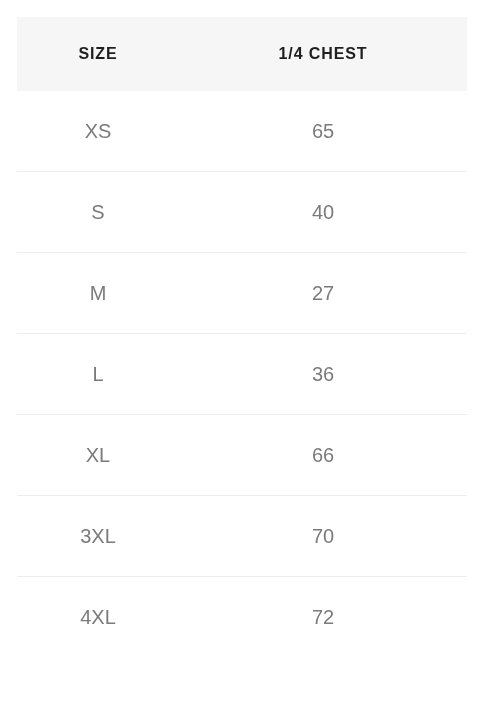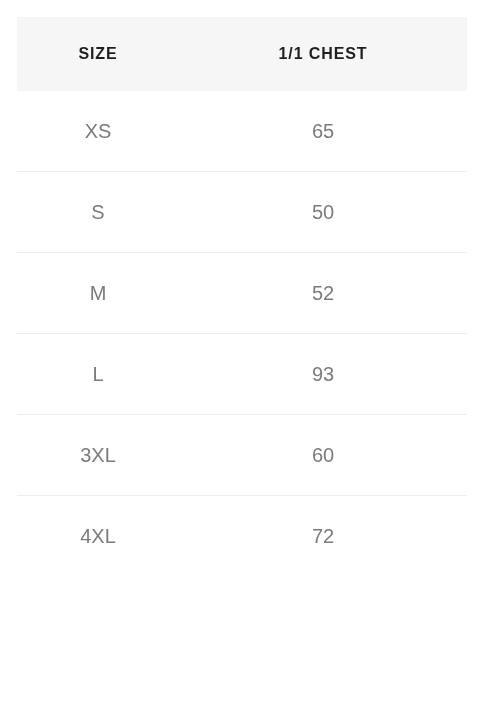--- a/index.html
+++ b/index.html
@@ -75,51 +75,55 @@
 </head>
 <body>
 
 <div class="page">
 
   <table class="size-table">
 
     <thead>
       <tr>
         <th class="col-size">SIZE</th>
-        <th class="col-metric">1/1 CHEST</th>
+        <th class="col-metric">1/4 CHEST</th>
       </tr>
     </thead>
 
     <tbody>
 
       <tr>
         <td class="col-size">XS</td>
         <td class="col-metric">65</td>
       </tr>
 
       <tr>
         <td class="col-size">S</td>
-        <td class="col-metric">50</td>
+        <td class="col-metric">40</td>
       </tr>
 
       <tr>
         <td class="col-size">M</td>
-        <td class="col-metric">52</td>
+        <td class="col-metric">27</td>
       </tr>
 
       <tr>
         <td class="col-size">L</td>
-        <td class="col-metric">93</td>
+        <td class="col-metric">36</td>
       </tr>
 
+      <tr>
+        <td class="col-size">XL</td>
+        <td class="col-metric">66</td>
+      </tr>
 
 
       <tr>
         <td class="col-size">3XL</td>
-        <td class="col-metric">60</td>
+        <td class="col-metric">70</td>
       </tr>
 
       <tr>
         <td class="col-size">4XL</td>
         <td class="col-metric">72</td>
       </tr>
 
     </tbody>
   </table>
 

